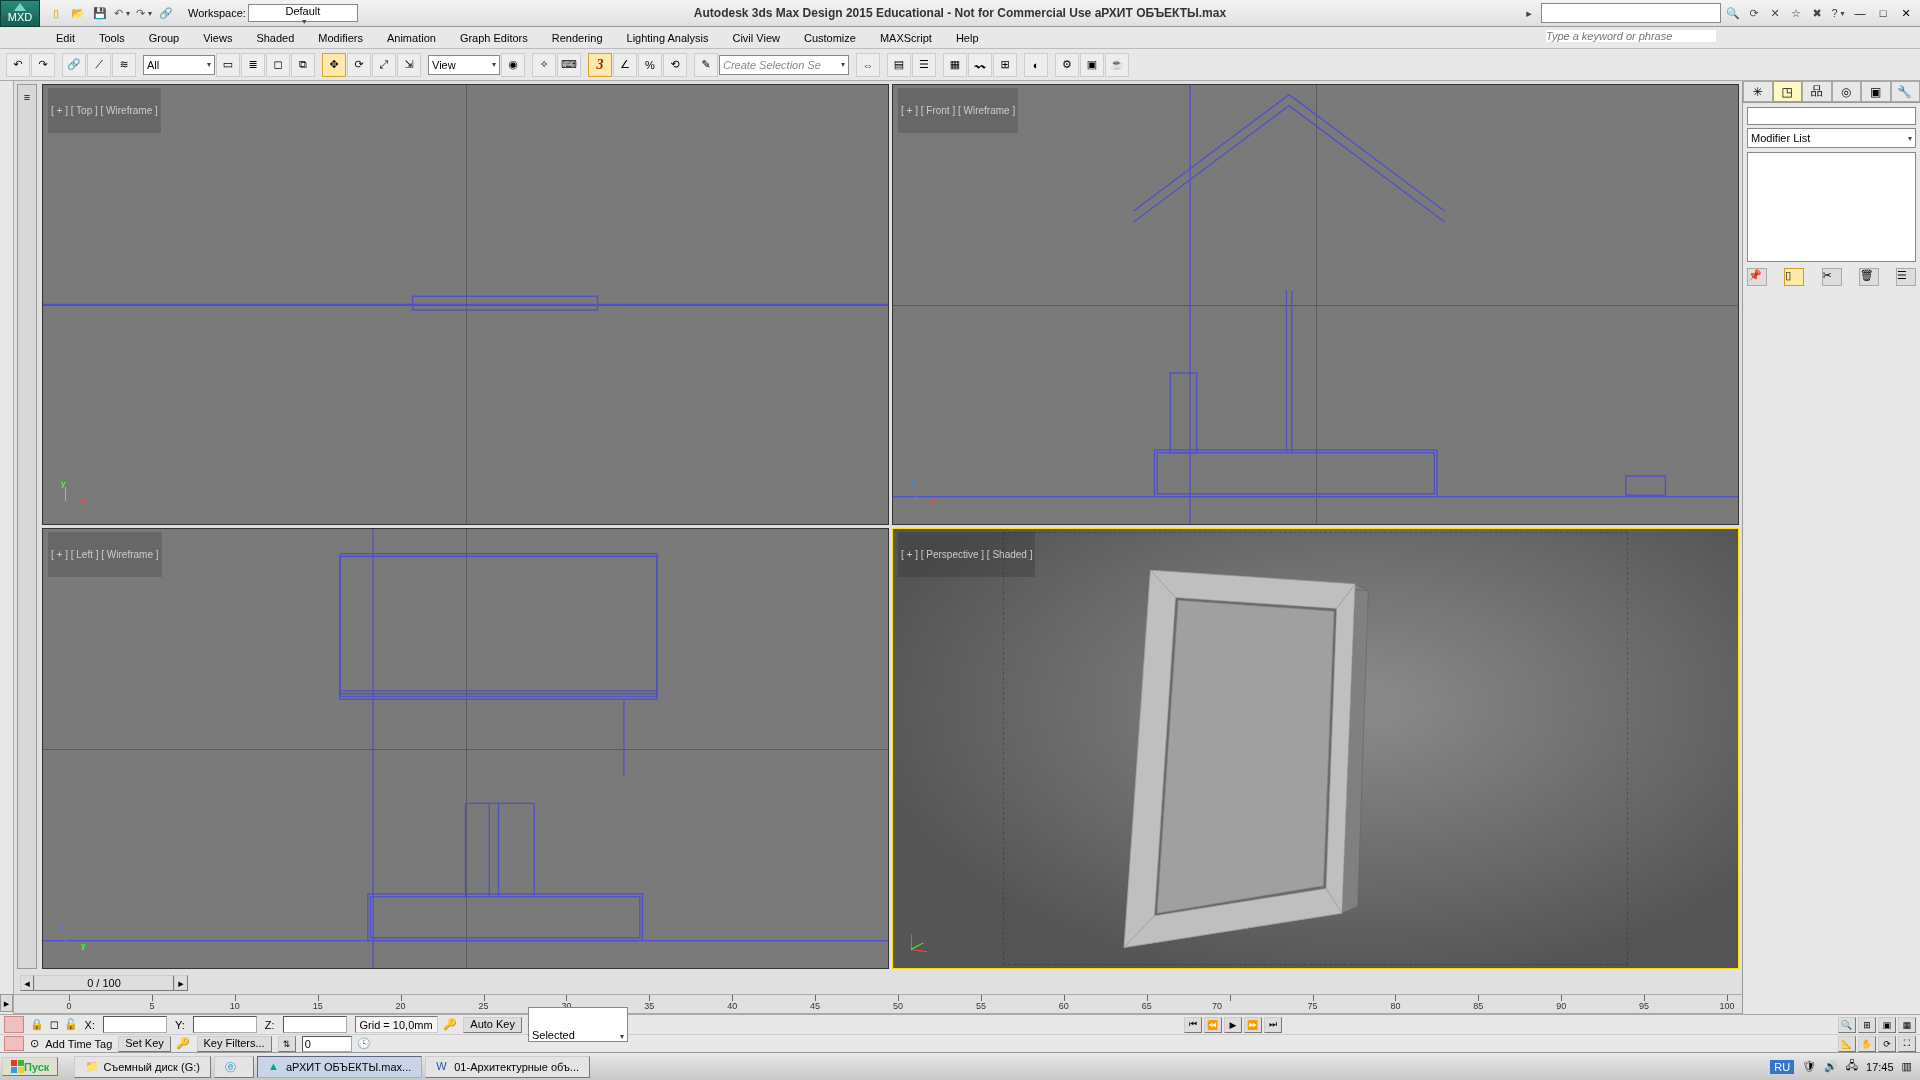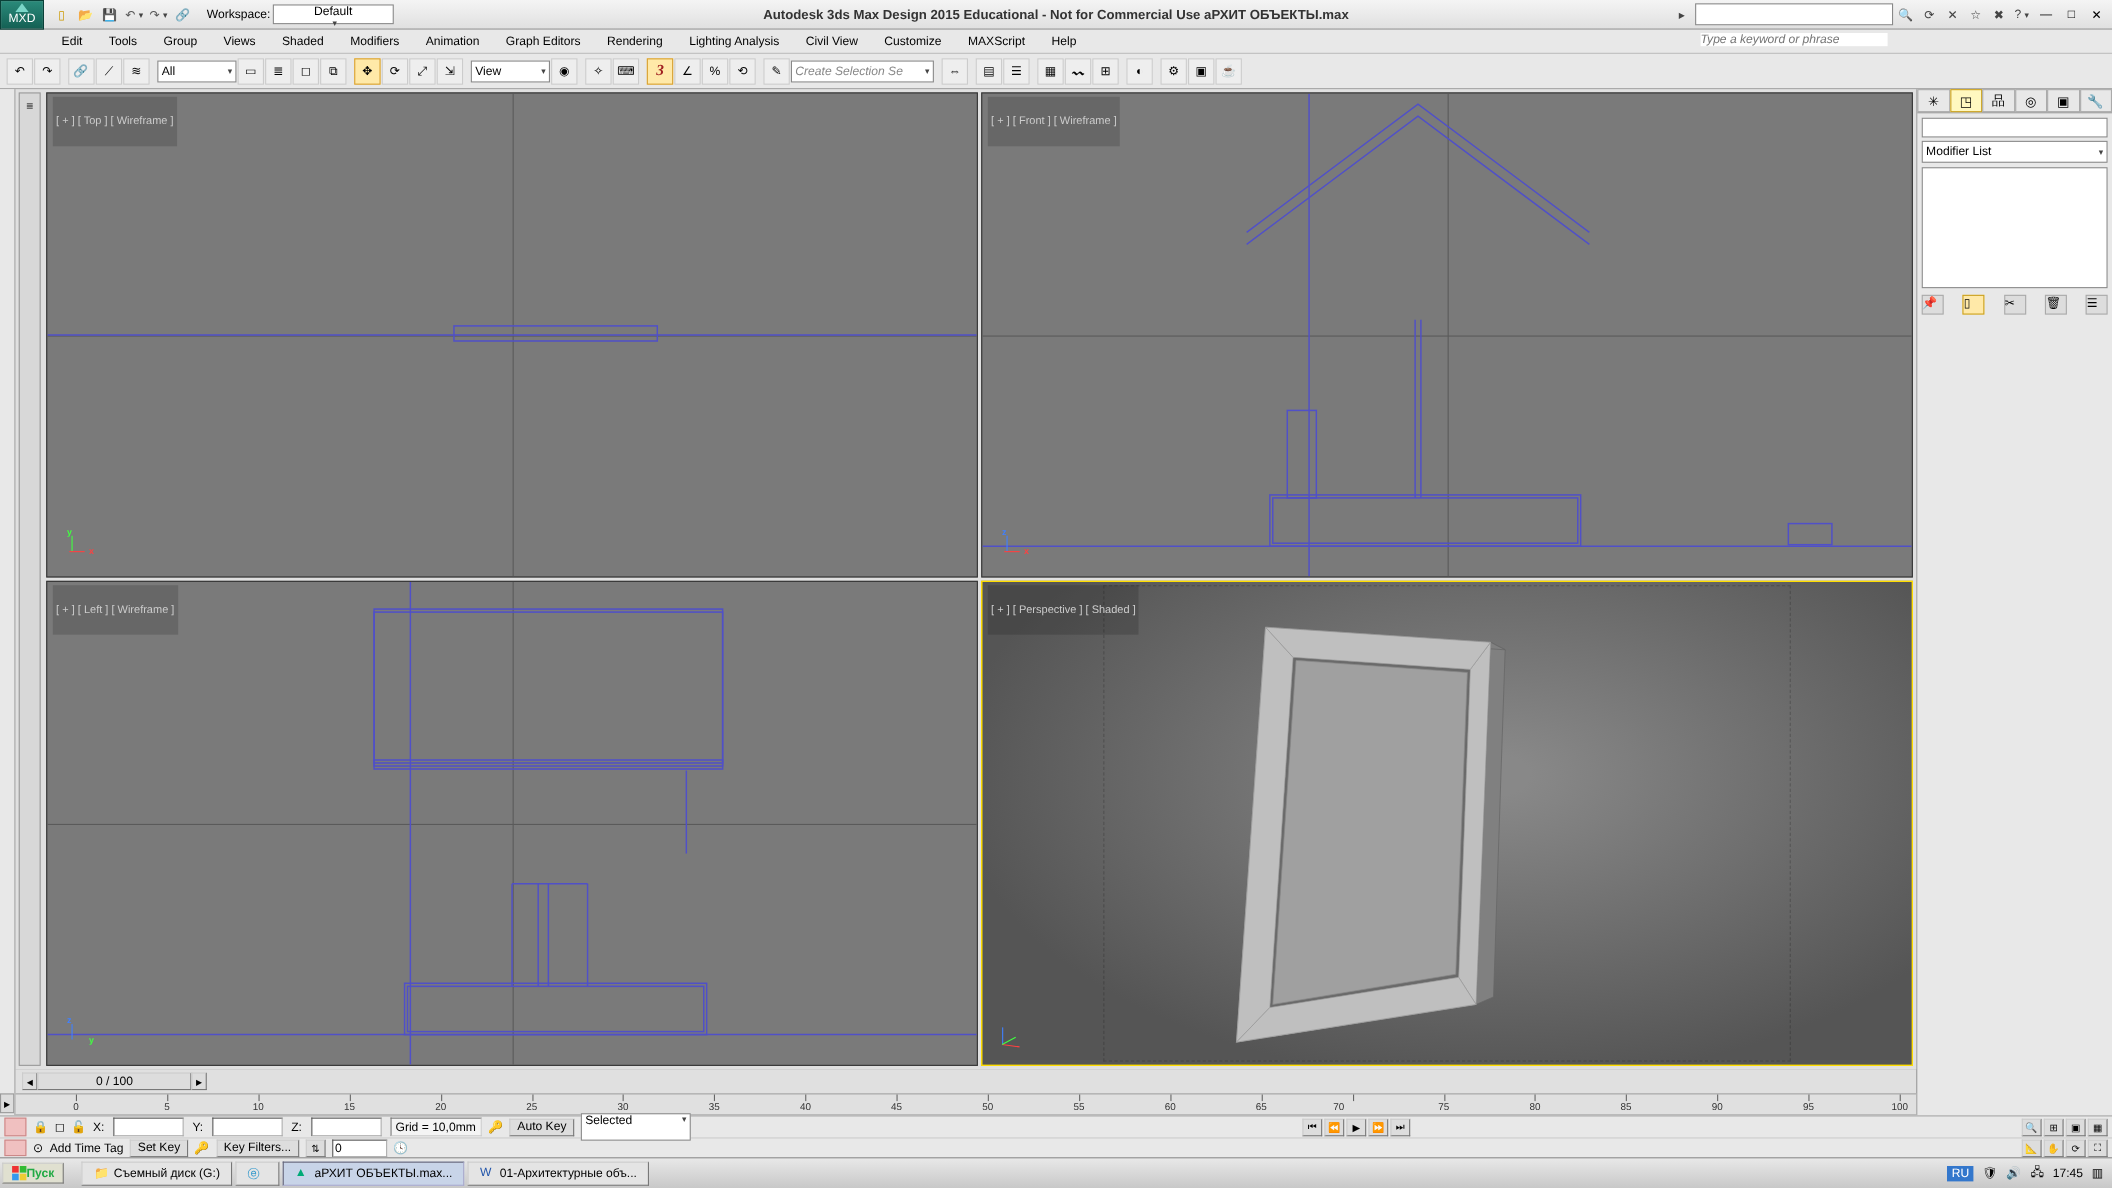--- a/index.html
+++ b/index.html
@@ -89,21 +89,21 @@
 
 .bottom-bars { position:absolute; left:0; right:0; bottom:28px; height:38px; background:#e8e8e8; border-top:1px solid #aaa; display:flex; flex-direction:column; }
 .status1 { height:20px; display:flex; align-items:center; padding:0 4px; gap:6px; border-bottom:1px solid #ccc; }
 .status1 .pane { border:1px inset #ccc; height:17px; background:#f4f4f4; padding:0 4px; display:flex; align-items:center; }
 .coord-field { width:64px; height:17px; background:#fff; border:1px inset #aaa; margin:0 2px; }
 .status2 { height:18px; display:flex; align-items:center; padding:0 4px; gap:6px; }
 .navcluster { margin-left:auto; display:flex; gap:2px; }
 .navbtn { width:18px; height:16px; border:1px outset #ccc; background:#ddd; display:flex; align-items:center; justify-content:center; font-size:9px; }
 .spinner { width:50px; height:16px; background:#fff; border:1px inset #aaa; padding:0 2px; display:flex; align-items:center; }
 .keybtn { height:16px; padding:0 6px; border:1px outset #ccc; background:#ddd; }
-.keysel { width:100px; height:25px; background:#fff; border:1px solid #888; padding:0 3px; display:flex; align-items:flex-start; justify-content:space-between;gap:41px; }
+.keysel { width:100px; height:35px; background:#fff; border:1px solid #888; padding:0 3px; display:flex; align-items:flex-end; justify-content:space-between;gap:41px; }
 
 
 .taskbar { position:absolute; left:0; right:0; bottom:0; height:28px; background:linear-gradient(#e8e8e8,#c8c8c8); border-top:1px solid #999; display:flex; align-items:center; padding:0 2px; gap:3px;}
 .start { padding:2px 8px; background:#e0e0d0; border:1px outset #ccc; display:flex; align-items:center; gap:0; color:#2a4; font-weight:bold; }
 .start .flag { display:grid; grid-template-columns:6px 6px; grid-template-rows:6px 6px; gap:1px; }
 .start .flag i:nth-child(1){background:#e33;} .start .flag i:nth-child(2){background:#3b3;} .start .flag i:nth-child(3){background:#39e;} .start .flag i:nth-child(4){background:#ec3;}
 .task-item { padding:3px 10px; background:#e4e4e4; border:1px outset #ccc; display:flex; align-items:center; max-width:200px; overflow:hidden; text-overflow:ellipsis; white-space:nowrap; gap:4px; }
 .task-item.active { background:#c8d4e8; border:1px inset #aac; }
 .tray { margin-left:auto; display:flex; align-items:center; gap:8px; padding:0 6px; }
 .tray .lang { background:#37c; color:#fff; padding:1px 4px; }

